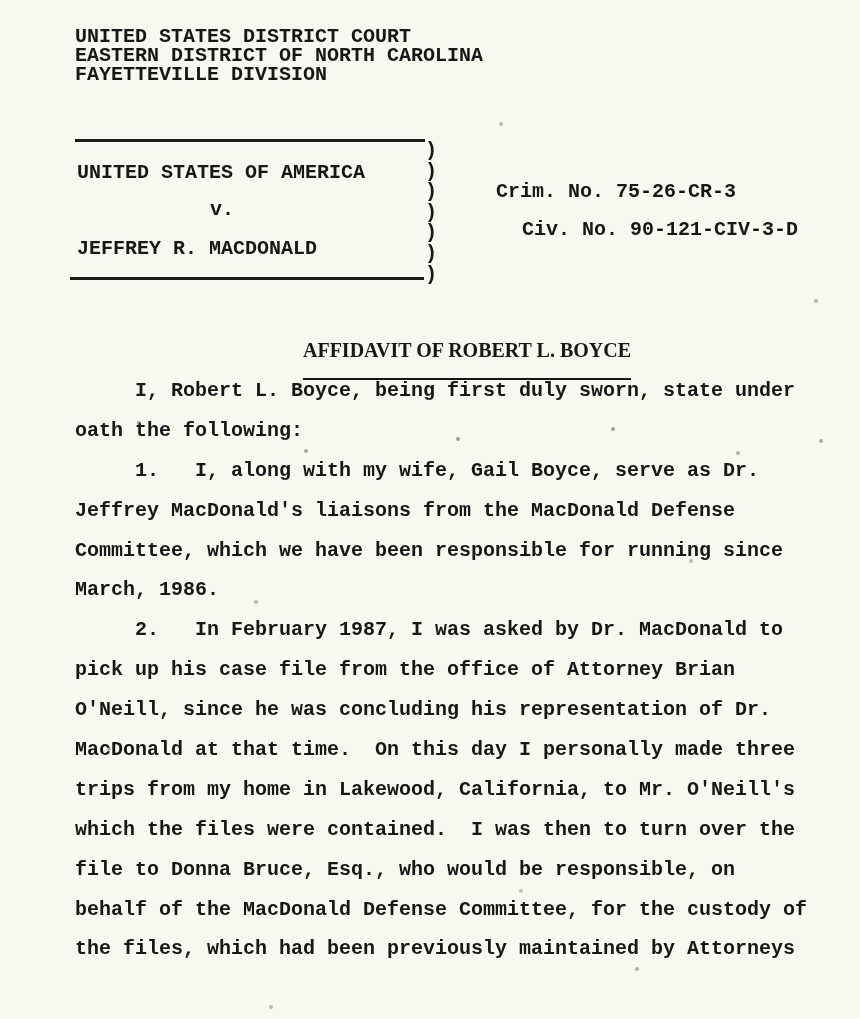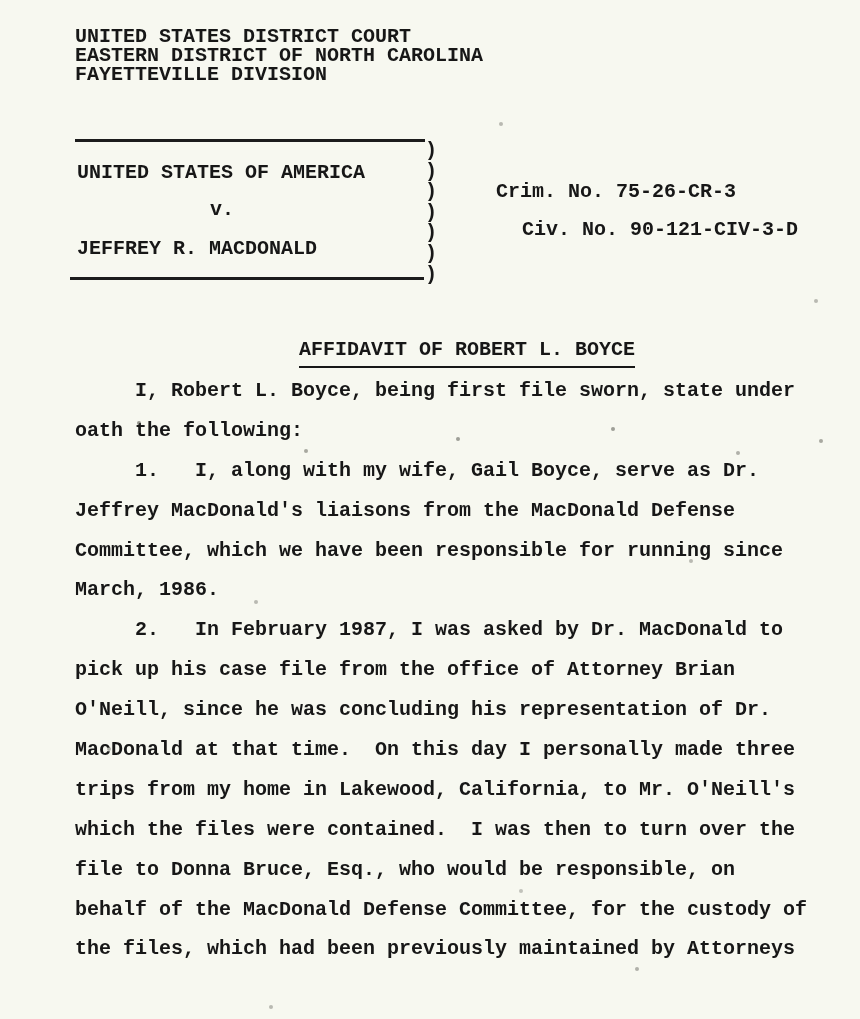--- a/index.html
+++ b/index.html
@@ -42,21 +42,22 @@
   .civ{left:522px;top:220px;}
 
   
   .title-wrap{
     position:absolute;left:75px;top:320px;width:736px;text-align:center;
     font-size:20px;font-weight:bold;line-height:20px;white-space:pre;
   }
   .title-text{
     display:inline-block;
     border-bottom:2px solid var(--ink);
-    padding-bottom:6px;
+    padding-bottom:18px;
+    font-family:Liberation Serif, serif;
   }
 
   
   .body-text{
     position:absolute;left:75px;top:371px;width:760px;
     font-size:20px;font-weight:bold;line-height:39.9px;
   }
   .bline{white-space:pre;height:39.9px;}
   .hline{white-space:pre;}
 
@@ -97,21 +98,21 @@
     <div class="rule rule-bottom"></div>
     <div class="case-no crim">Crim. No. 75-26-CR-3</div>
     <div class="case-no civ">Civ. No. 90-121-CIV-3-D</div>
   </div>
 
   <div class="title-wrap">
     <span class="title-text">AFFIDAVIT OF ROBERT L. BOYCE</span>
   </div>
 
   <div class="body-text">
-      <div class="bline">     I, Robert L. Boyce, being first file sworn, state under</div>
+      <div class="bline">     I, Robert L. Boyce, being first duly sworn, state under</div>
       <div class="bline">oath the following:</div>
       <div class="bline">     1.   I, along with my wife, Gail Boyce, serve as Dr.</div>
       <div class="bline">Jeffrey MacDonald's liaisons from the MacDonald Defense</div>
       <div class="bline">Committee, which we have been responsible for running since</div>
       <div class="bline">March, 1986.</div>
       <div class="bline">     2.   In February 1987, I was asked by Dr. MacDonald to</div>
       <div class="bline">pick up his case file from the office of Attorney Brian</div>
       <div class="bline">O'Neill, since he was concluding his representation of Dr.</div>
       <div class="bline">MacDonald at that time.  On this day I personally made three</div>
       <div class="bline">trips from my home in Lakewood, California, to Mr. O'Neill's</div>

